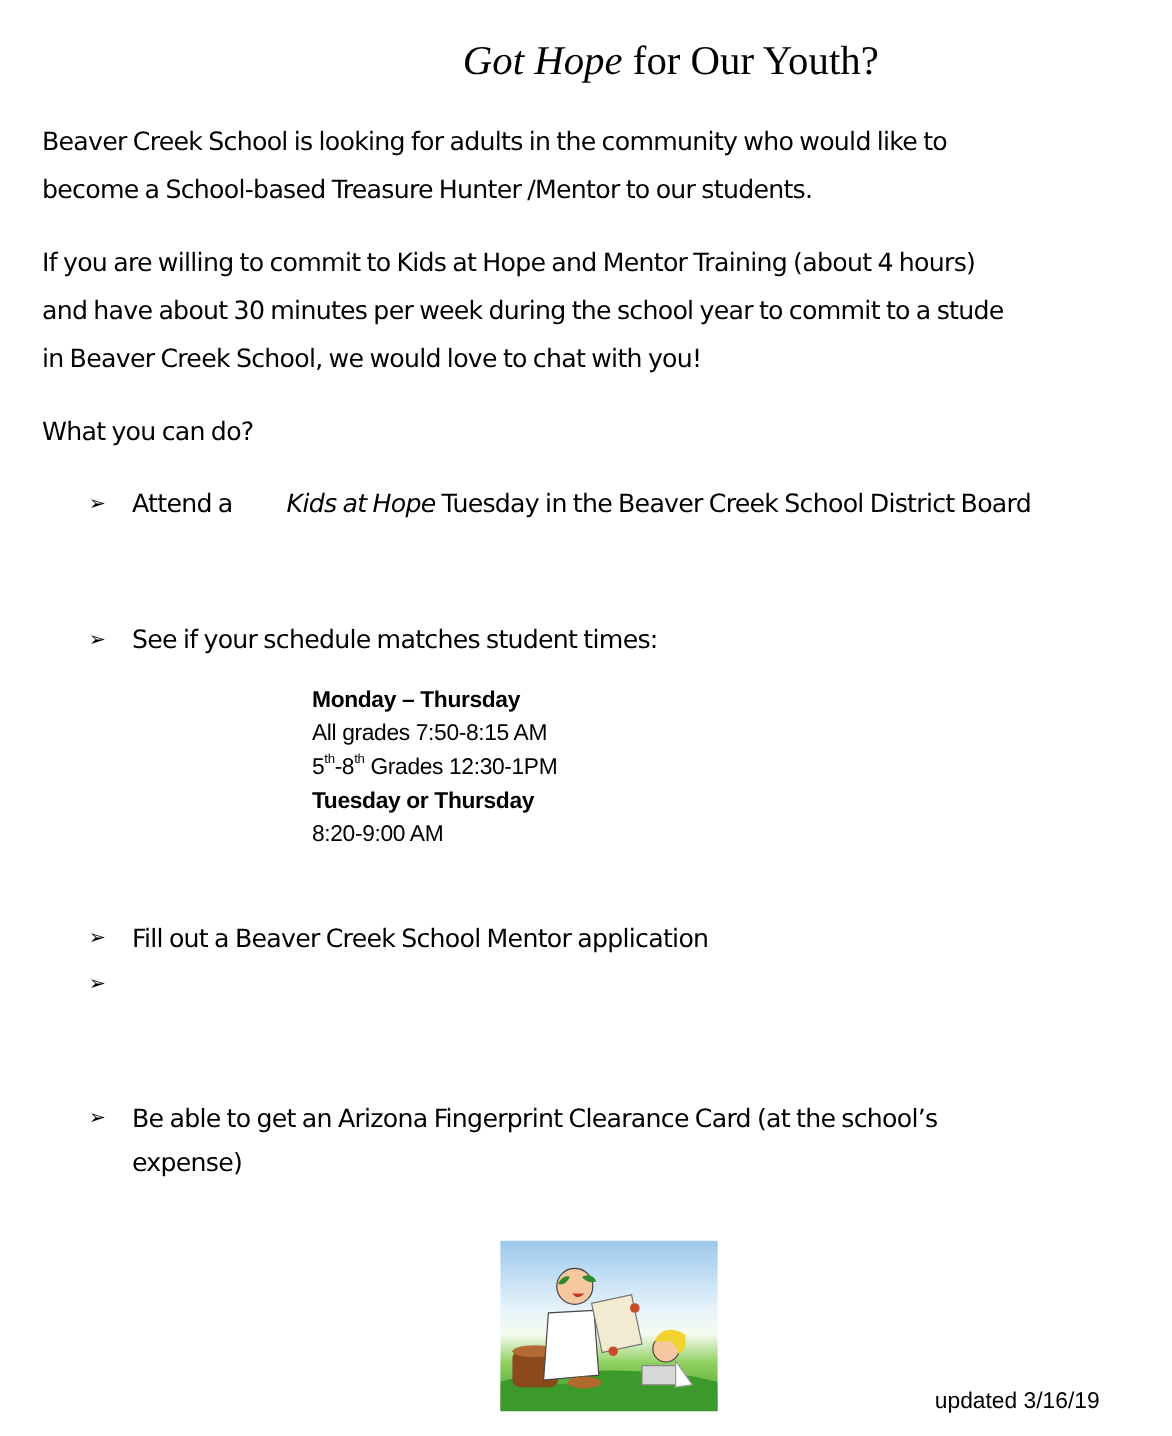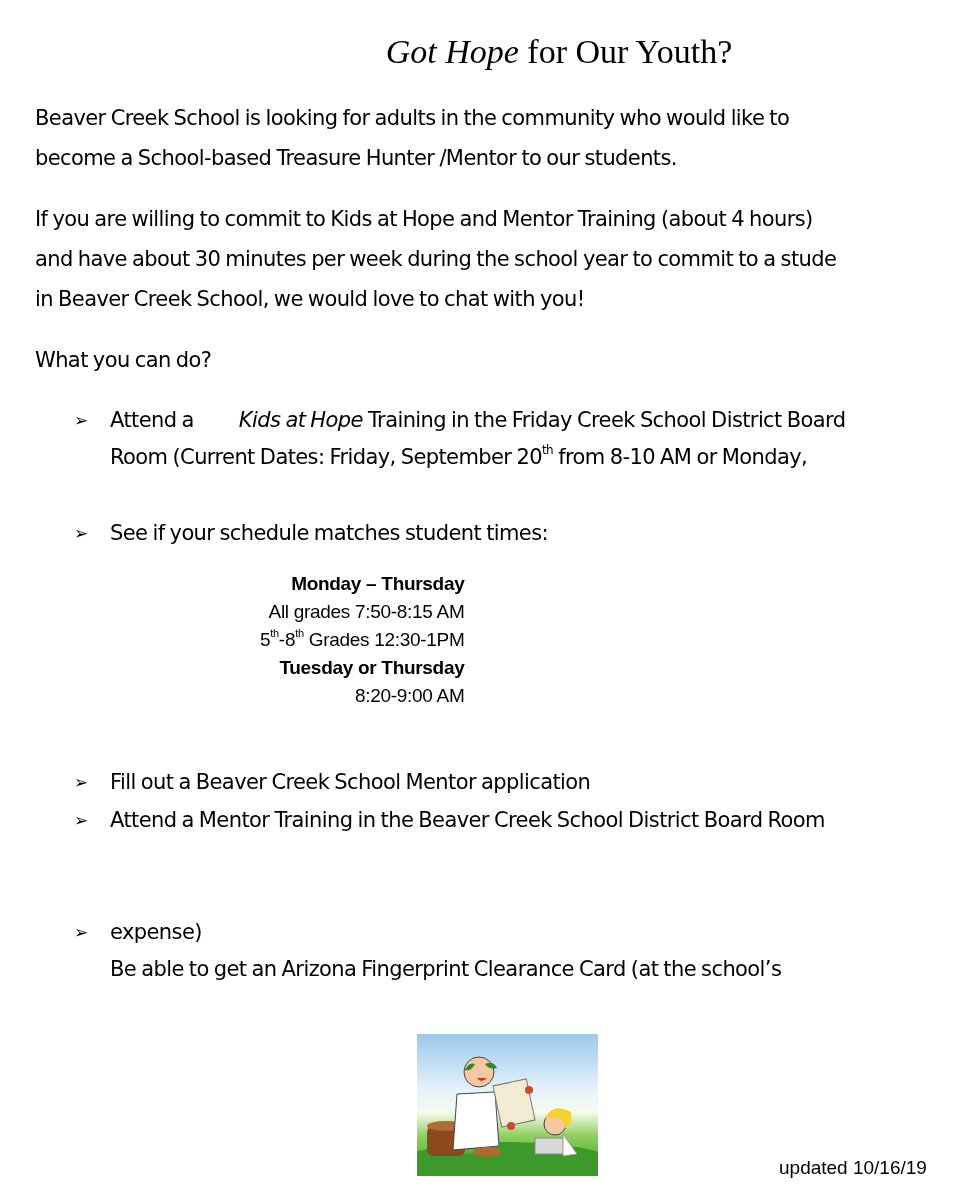--- a/index.html
+++ b/index.html
@@ -77,21 +77,21 @@
     .schedule {
       position: absolute;
       left: 260px;
       top: 570px;
       font-family: "Liberation Sans", sans-serif;
       font-size: 19px;
       line-height: 28px;
       letter-spacing: -0.3px;
       white-space: nowrap;
     }
-    .schedule .row { display: block; text-align: right; }
+    .schedule .row { display: block; }
     .schedule .bold { font-weight: bold; }
     .schedule sup { font-size: 11px; }
 
     .illustration {
       position: absolute;
       left: 417px;
       top: 1034px;
       width: 181px;
       height: 142px;
       overflow: hidden;
@@ -125,24 +125,21 @@
 </div>
 
 <div class="para" style="top:340px;">
   <span class="line">What you can do?</span>
 </div>
 
 <div class="bullet" style="top:402px;">
   <span class="arrow">➢</span>
   <span class="text">
     <span class="line">
-      <span>Attend a </span><span class="em">Kids at Hope</span><span> Training in the Friday Creek School District Board</span>
-    </span>
-    <span class="line">
-      <span>Room (Current Dates: Friday, September 20</span><sup>th</sup><span> from 8-10 AM  or Monday,</span>
+      <span>Attend a </span><span class="em">Kids at Hope</span><span> Tuesday in the Beaver Creek School District Board</span>
     </span>
   </span>
 </div>
 
 <div class="bullet" style="top:515px;">
   <span class="arrow">➢</span>
   <span class="text">
     <span class="line">See if your schedule matches student times:</span>
   </span>
 </div>
@@ -158,29 +155,28 @@
 <div class="bullet" style="top:764px;">
   <span class="arrow">➢</span>
   <span class="text">
     <span class="line">Fill out a Beaver Creek School Mentor application</span>
   </span>
 </div>
 
 <div class="bullet" style="top:802px;">
   <span class="arrow">➢</span>
   <span class="text">
-    <span class="line">Attend a Mentor Training in the Beaver Creek School District Board Room</span>
   </span>
 </div>
 
 <div class="bullet" style="top:914px;">
   <span class="arrow">➢</span>
   <span class="text">
+    <span class="line">Be able to get an Arizona Fingerprint Clearance Card (at the school’s</span>
     <span class="line">expense)</span>
-    <span class="line">Be able to get an Arizona Fingerprint Clearance Card (at the school’s</span>
   </span>
 </div>
 
 <div class="illustration" title="Cartoon of an elderly man with laurel wreath reading a scroll to a blond child on grass">
   <svg width="181" height="142" viewBox="0 0 181 142">
 
     <ellipse cx="90" cy="130" rx="110" ry="22" fill="#3c9a2a"></ellipse>
     <ellipse cx="40" cy="112" rx="30" ry="8" fill="#5bb23a"></ellipse>
 
     <rect x="10" y="92" width="38" height="30" rx="6" fill="#8a4a1e"></rect>
@@ -201,13 +197,13 @@
 
     <ellipse cx="70" cy="118" rx="14" ry="5" fill="#b06a2c"></ellipse>
 
     <rect x="118" y="104" width="30" height="16" fill="#d8d8d8" stroke="#888" stroke-width="1"></rect>
     <circle cx="138" cy="90" r="11" fill="#f5c8a0" stroke="#444" stroke-width="1"></circle>
     <path d="M128 84 Q136 68 154 78 Q156 92 148 94 Q146 82 136 84 Z" fill="#f2d22e"></path>
     <path d="M146 100 L160 120 L146 122 Z" fill="#ffffff" stroke="#999" stroke-width="1"></path>
   </svg>
 </div>
 
-<div class="updated">updated 10/16/19</div>
+<div class="updated">updated 3/16/19</div>
 
 </body></html>

